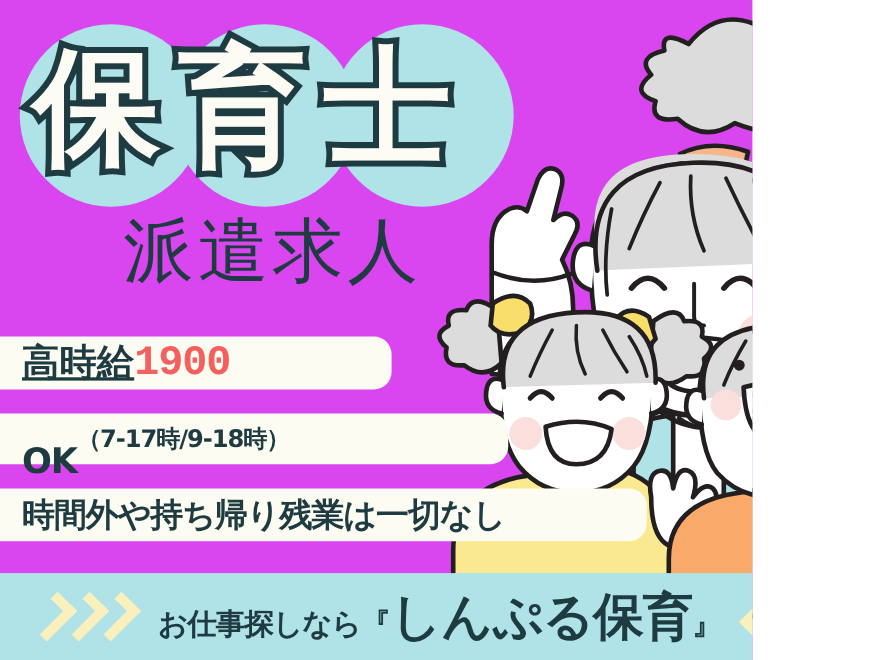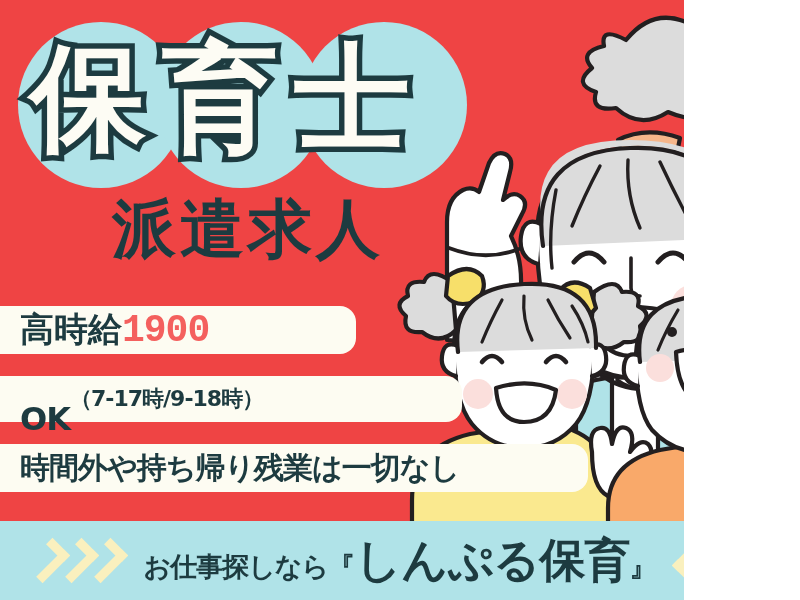--- a/index.html
+++ b/index.html
@@ -3,21 +3,21 @@
 <meta charset="utf-8">
 <style>
   html,body{margin:0;padding:0;}
   body{
     width:800px;height:600px;
     font-family:"DejaVu Sans","Liberation Sans",sans-serif;
     overflow:hidden;background:#ffffff;
   }
   #poster{
     position:relative;width:684px;height:600px;overflow:hidden;
-    background:#ef4444;
+    background:#d946ef;
   }
 
   
   .circle{
     position:absolute;border-radius:50%;background:#b0e3e8;
   }
   #circle-1{left:18px;top:22px;width:166px;height:166px;}
   #circle-2{left:158px;top:22px;width:166px;height:166px;}
   #circle-3{left:301px;top:22px;width:166px;height:166px;}
 
@@ -28,42 +28,42 @@
     font-weight:bold;letter-spacing:16px;
     color:#fdfcf4;
     -webkit-text-stroke:11px #1d3b40;
     paint-order:stroke fill;
     white-space:nowrap;
     z-index:5;
   }
   #subhead{
     position:absolute;left:112px;top:192px;
     font-size:64px;line-height:74px;
-    font-weight:bold;letter-spacing:4px;
+    font-weight:normal;letter-spacing:4px;
     color:#1d3b40;
     white-space:nowrap;z-index:6;
   }
 
   
   .pill{
     position:absolute;left:-24px;
     background:#fdfcf2;
     border-radius:16px;
     display:flex;align-items:center;
     padding:0 18px 0 44px;
     white-space:nowrap;
     z-index:20;
   }
   #pill-1{top:306px;height:48px;width:318px;}
   #pill-2{top:376px;height:46px;width:424px;}
   #pill-3{top:444px;height:48px;width:550px;}
 
   .pt{font-weight:bold;color:#1d3b40;}
   .pt.accent{color:#f4605e;}
-  .s34{font-size:34px;letter-spacing:0px;}
+  .s34{font-size:34px;letter-spacing:0px;text-decoration:underline;}
   .s38{font-size:38px;letter-spacing:-1px;font-family:Liberation Mono, monospace;}
   .s30{font-size:30px;letter-spacing:-1px;}
   .s22{font-size:22px;letter-spacing:-1px;}
   .s32{font-size:32px;letter-spacing:-1px;margin-top:40px;}
 
   
   #art{position:absolute;left:0;top:0;width:800px;height:600px;z-index:10;
        pointer-events:none;}
 
   

